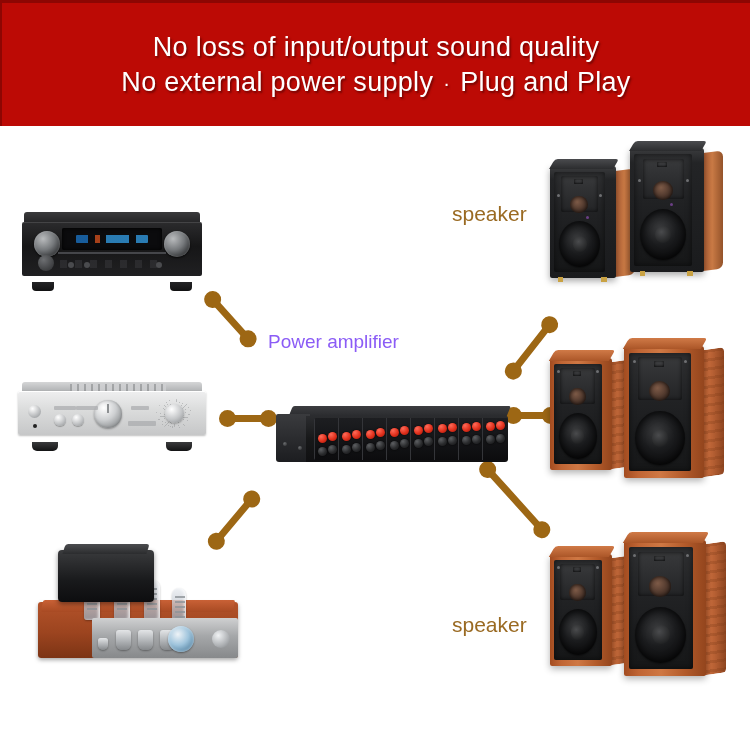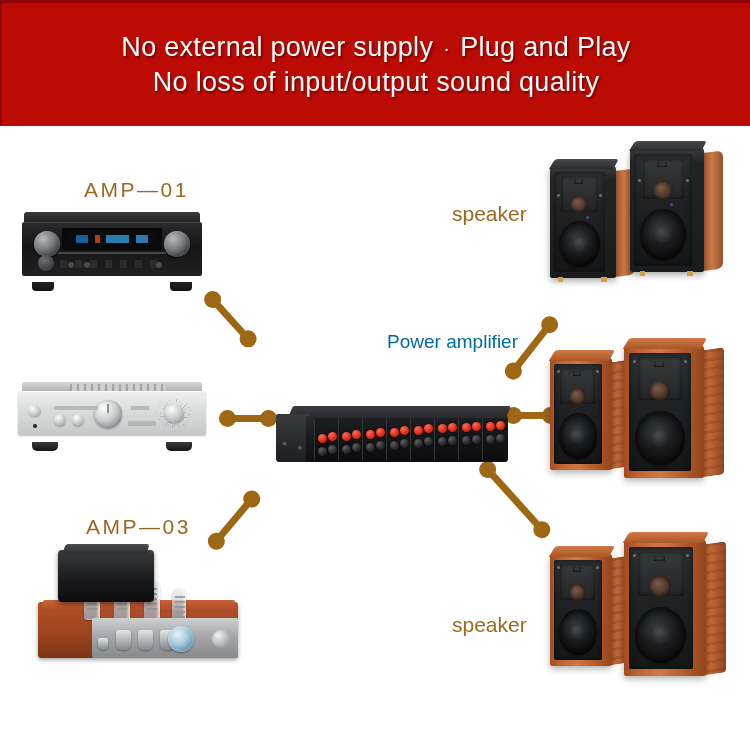--- a/index.html
+++ b/index.html
@@ -31,21 +31,21 @@
   }
   .banner-line .dotsep{padding:0 10px;font-size:20px;vertical-align:middle;}
   .amp-label{
     position:absolute;font-size:21px;letter-spacing:2.5px;
     color:#9a6a22;white-space:nowrap;
   }
   .spk-label{
     position:absolute;font-size:21px;color:#9a6a22;white-space:nowrap;
   }
   .center-text{
-    position:absolute;text-align:right;color:#0369a1;
+    position:absolute;text-align:left;color:#8b5cf6;
     font-size:19px;line-height:1.28;white-space:nowrap;
   }
 
   
   .link{position:absolute;transform-origin:0 50%;}
   .link .bar{
     position:absolute;left:0;top:50%;height:7px;margin-top:-3.5px;
     background:#9d6714;border-radius:3px;width:100%;
   }
   .link .dot{
@@ -359,28 +359,26 @@
     position:absolute;bottom:-4px;left:8%;width:84%;height:5px;
     background:linear-gradient(90deg,transparent 0 6%,#c9a243 6% 14%,transparent 14% 82%,#c9a243 82% 92%,transparent 92%);
   }
 </style>
 </head>
 <body>
 
 <div id="stage">
 
   <div class="banner">
+    <div class="banner-line">No loss of input/output sound quality</div>
     <div class="banner-line">
       <span>No external power supply</span><span class="dotsep">·</span><span>Plug and Play</span>
     </div>
-    <div class="banner-line">No loss of input/output sound quality</div>
-  </div>
-
-  <div class="amp-label" style="left:84px;top:178px;">AMP—01</div>
-  <div class="amp-label" style="left:86px;top:515px;">AMP—03</div>
+  </div>
+
 
   <div class="spk-label" style="left:452px;top:202px;">speaker</div>
   <div class="spk-label" style="left:452px;top:613px;">speaker</div>
 
   <div class="center-text" style="left:268px;top:330px;width:250px;">
     <div>Power amplifier</div>
   </div>
 
 
   <div class="link" style="left:212px;top:298px;width:56px;transform:rotate(48deg);">

